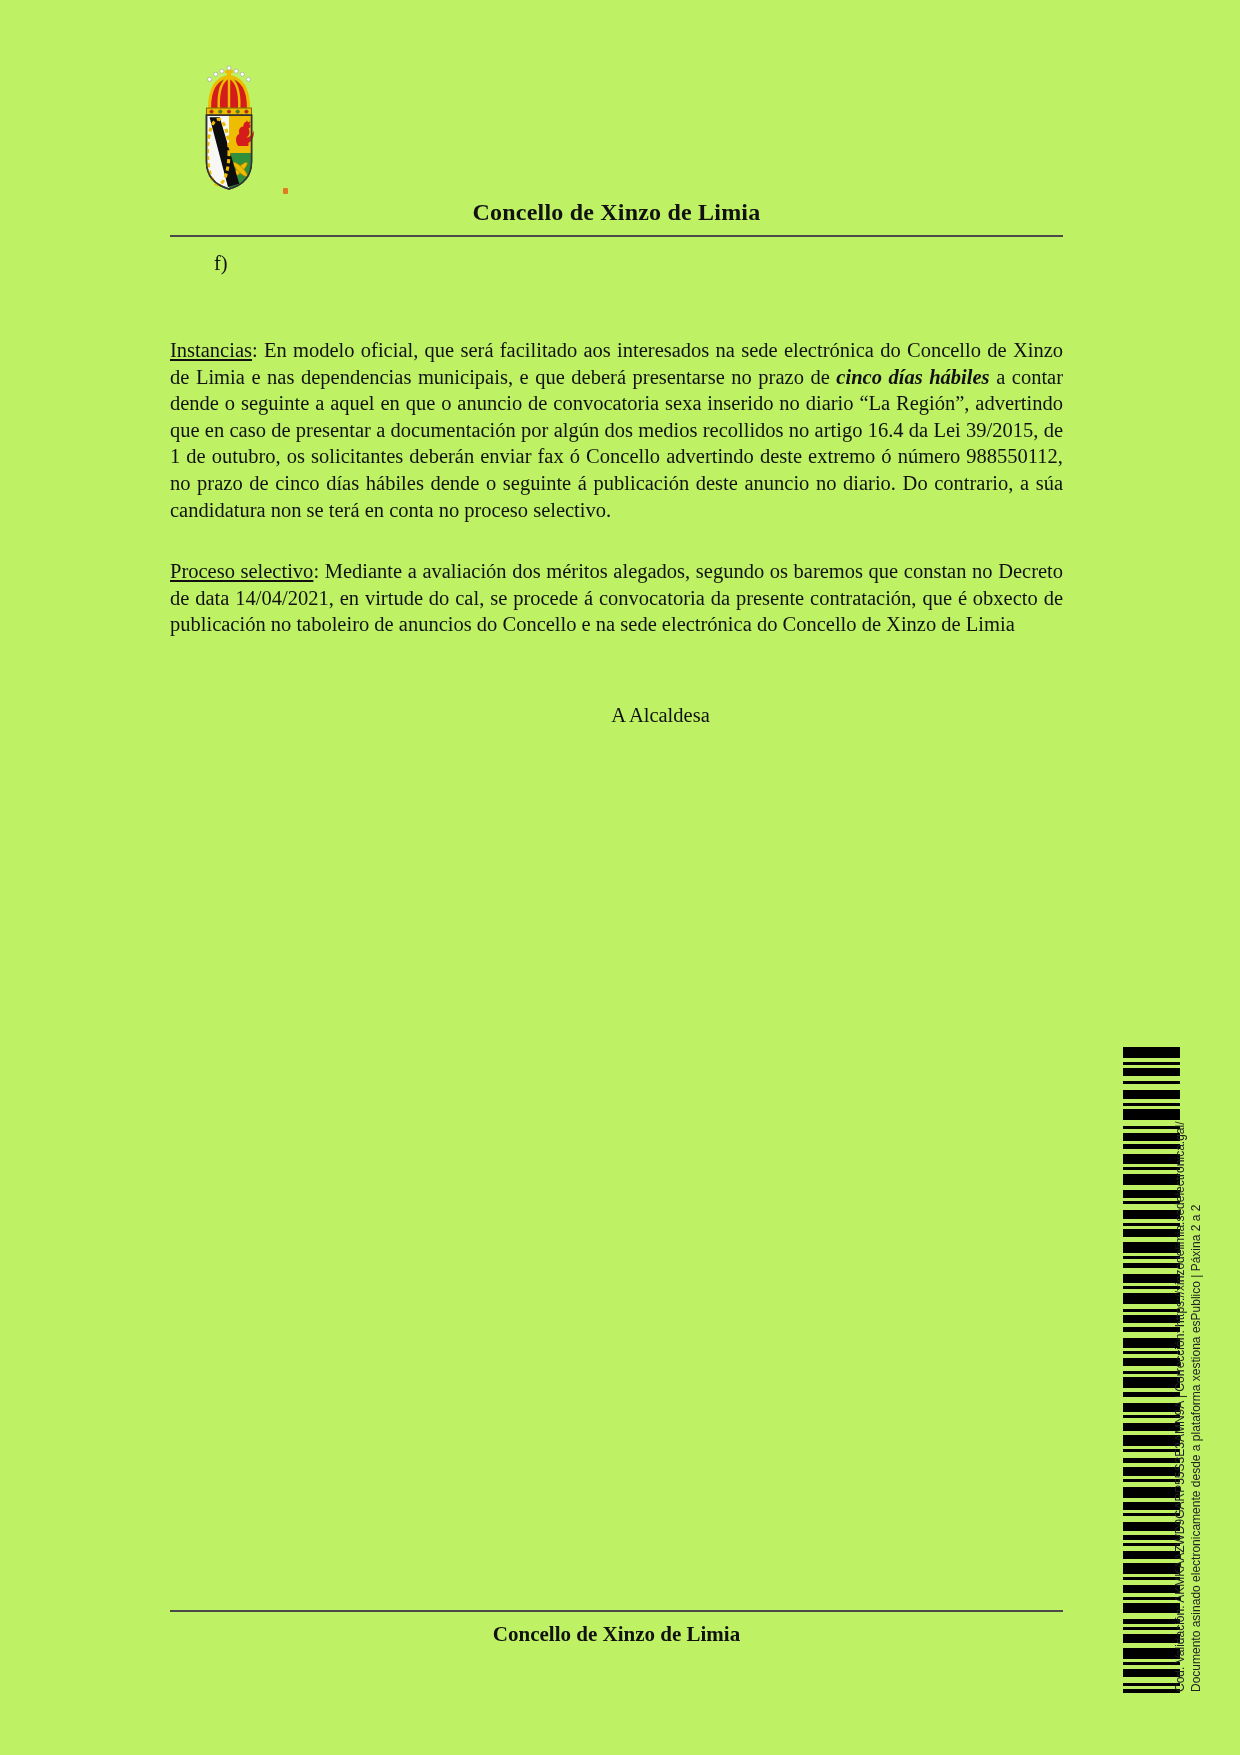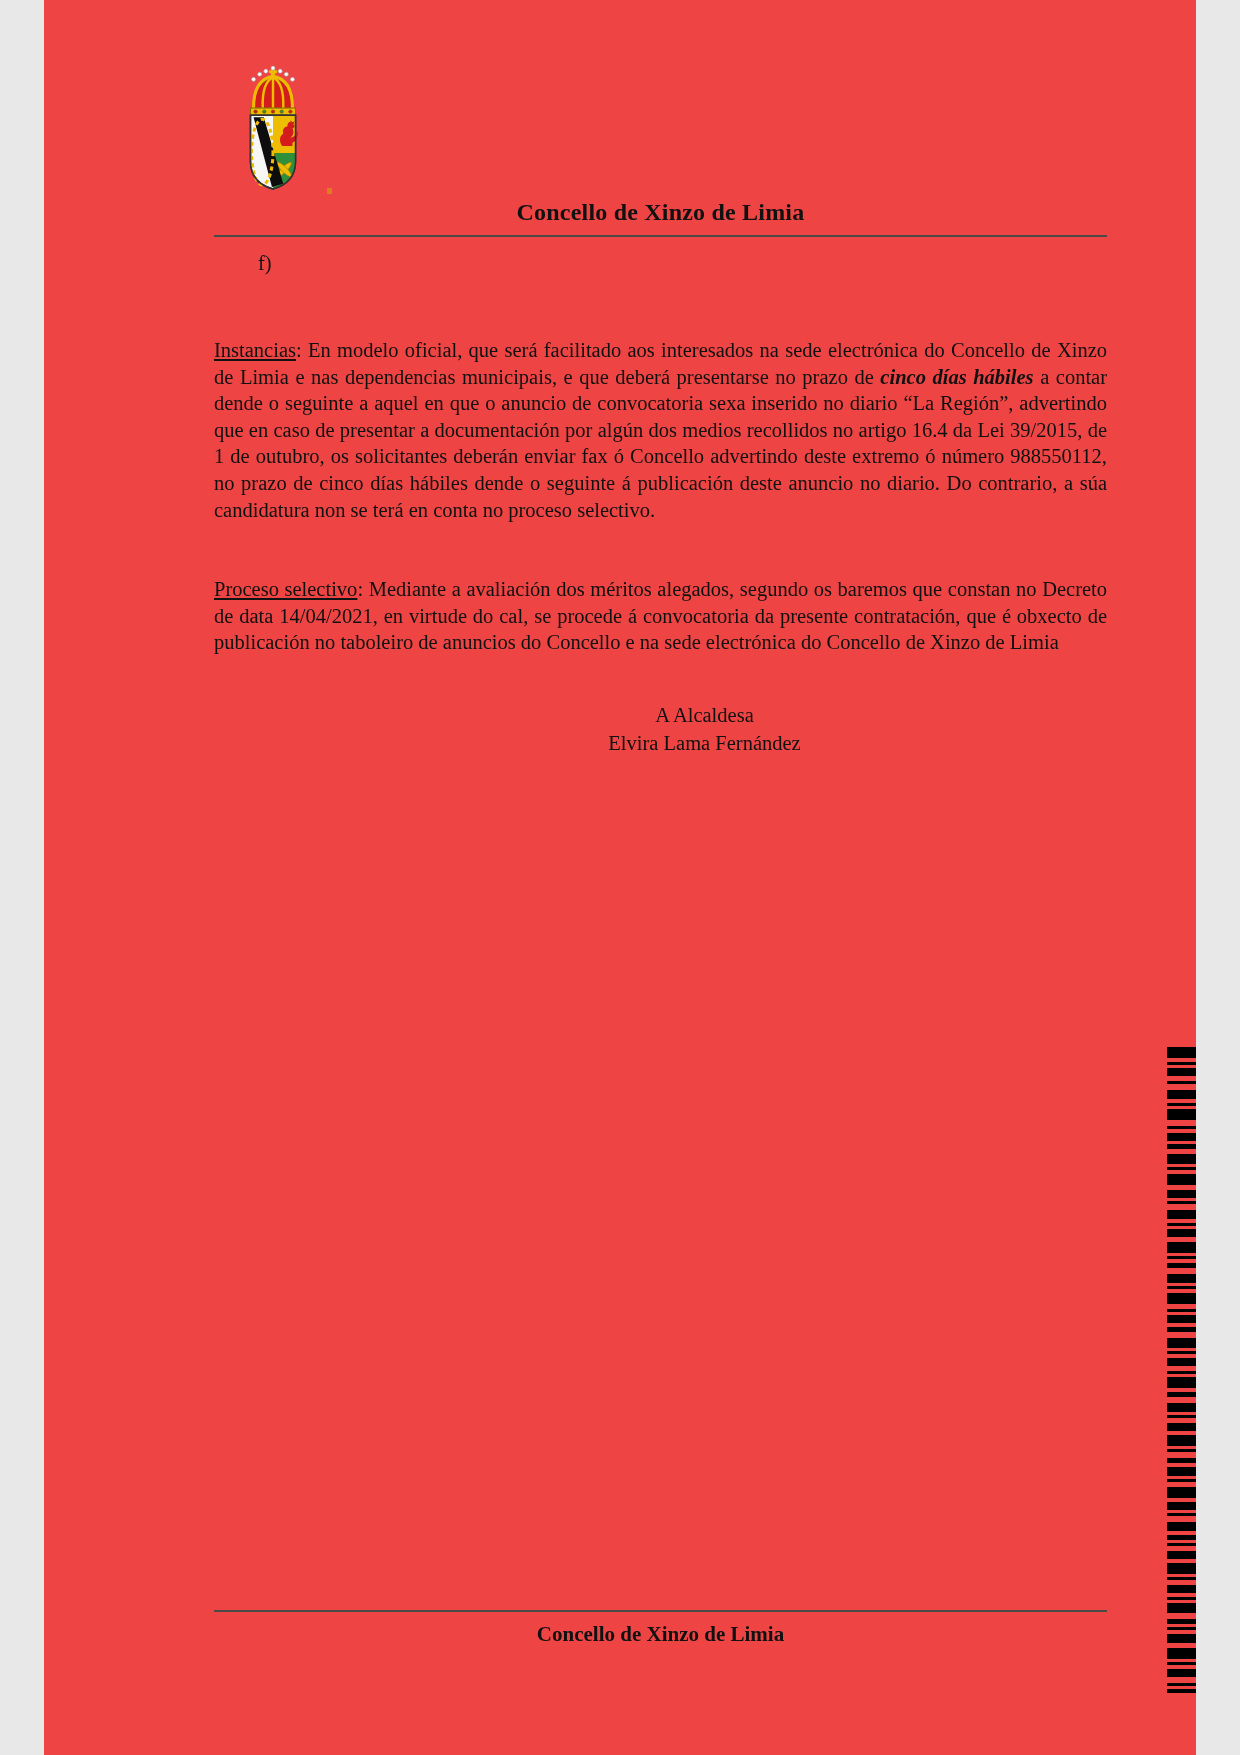--- a/index.html
+++ b/index.html
@@ -1,20 +1,20 @@
 <!DOCTYPE html>
 <html style="--rule: #4a4a4a; --barcode: #000000; --crest_red: #d41c1c; --crest_gold: #eebc00; --crest_green: #2f8f3a;"><head>
 <meta charset="utf-8">
 <style>
   html,body{margin:0;padding:0;background:#e8e8e8;}
   .page{
     position:relative;
-    width:1152px;height:1755px;
+    width:1240px;height:1755px;
     margin:0 auto;
-    background:#ef4444;
+    background:#bef264;
     font-family:"Liberation Serif", serif;
     color:#111;
     overflow:hidden;
   }
   
   .crest{position:absolute;left:193px;top:64px;width:72px;height:128px;}
   .orange-dot{position:absolute;left:283px;top:188px;width:5px;height:6px;background:#e07b20;border-radius:1px;}
   .doc-title{
     position:absolute;left:170px;top:199px;width:893px;
     text-align:center;font-weight:bold;font-size:24px;letter-spacing:.2px;
@@ -25,21 +25,21 @@
   .bodytext{
     position:absolute;left:170px;width:893px;
     font-size:20.5px;line-height:26.6px;
     text-align:justify;
   }
   .item-f{top:250px;padding-left:82px;width:811px;}
   .item-f .marker{position:absolute;left:44px;top:0;}
   .item-f .l1{text-align:justify;text-align-last:justify;}
   .item-f .l2{text-align:left;}
   .para-instancias{top:337px;}
-  .para-proceso{top:576px;}
+  .para-proceso{top:558px;}
   .seg-u{text-decoration:underline;}
   .seg-bui{font-weight:bold;font-style:italic;}
   .signature{
     position:absolute;left:170px;top:702px;width:893px;
     font-size:20.5px;line-height:27.5px;text-align:center;
     transform:translateX(44px);
   }
   
   .footer-rule{top:1610px;}
   .footer-title{
@@ -131,21 +131,20 @@
   <div class="bodytext item-f">
     <span class="marker">f)</span>
   </div>
 
   <div class="bodytext para-instancias"><span class="seg-u">Instancias</span><span>: En modelo oficial, que será facilitado aos interesados na sede electrónica do Concello de Xinzo de Limia e nas dependencias municipais, e que deberá presentarse no prazo de </span><span class="seg-bui">cinco días hábiles </span><span>a contar dende o seguinte a aquel en que o anuncio de convocatoria sexa inserido no diario “La Región”, advertindo que en caso de presentar a documentación por algún dos medios recollidos no artigo 16.4 da Lei 39/2015, de 1 de outubro, os solicitantes deberán enviar fax ó Concello advertindo deste extremo ó número 988550112, no prazo de cinco días hábiles dende o seguinte á publicación deste anuncio no diario. Do contrario, a súa candidatura non se terá en conta no proceso selectivo.</span></div>
 
   <div class="bodytext para-proceso"><span class="seg-u">Proceso selectivo</span><span>: Mediante a avaliación dos méritos alegados, segundo os baremos que constan no Decreto de data 14/04/2021, en virtude do cal, se procede á convocatoria da presente contratación, que é obxecto de publicación no taboleiro de anuncios do Concello e na sede electrónica do Concello de Xinzo de Limia</span></div>
 
   <div class="signature">
     <div>A Alcaldesa</div>
-    <div>Elvira Lama Fernández</div>
   </div>
 
   <div class="rule footer-rule"></div>
   <div class="footer-title">Concello de Xinzo de Limia</div>
 
   <div class="barcode">
       <div class="bar" style="height: 11px; margin-bottom: 4px;"></div>
       <div class="bar" style="height: 3px; margin-bottom: 3px;"></div>
       <div class="bar" style="height: 8px; margin-bottom: 5px;"></div>
       <div class="bar" style="height: 3px; margin-bottom: 6px;"></div>

